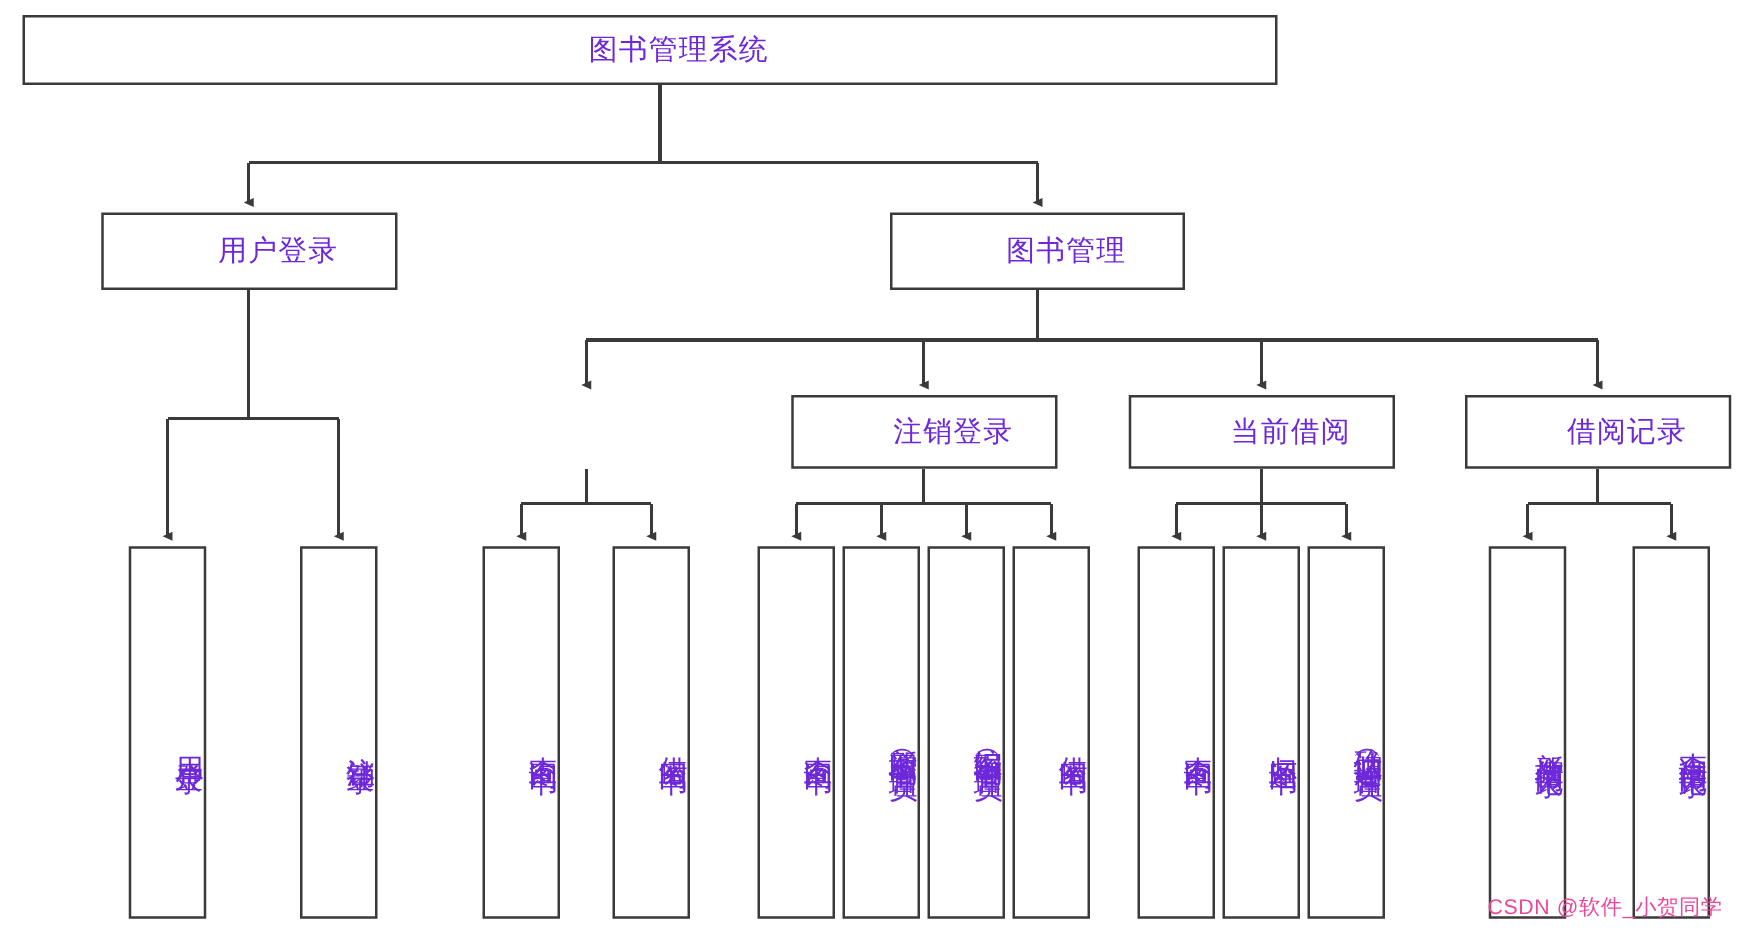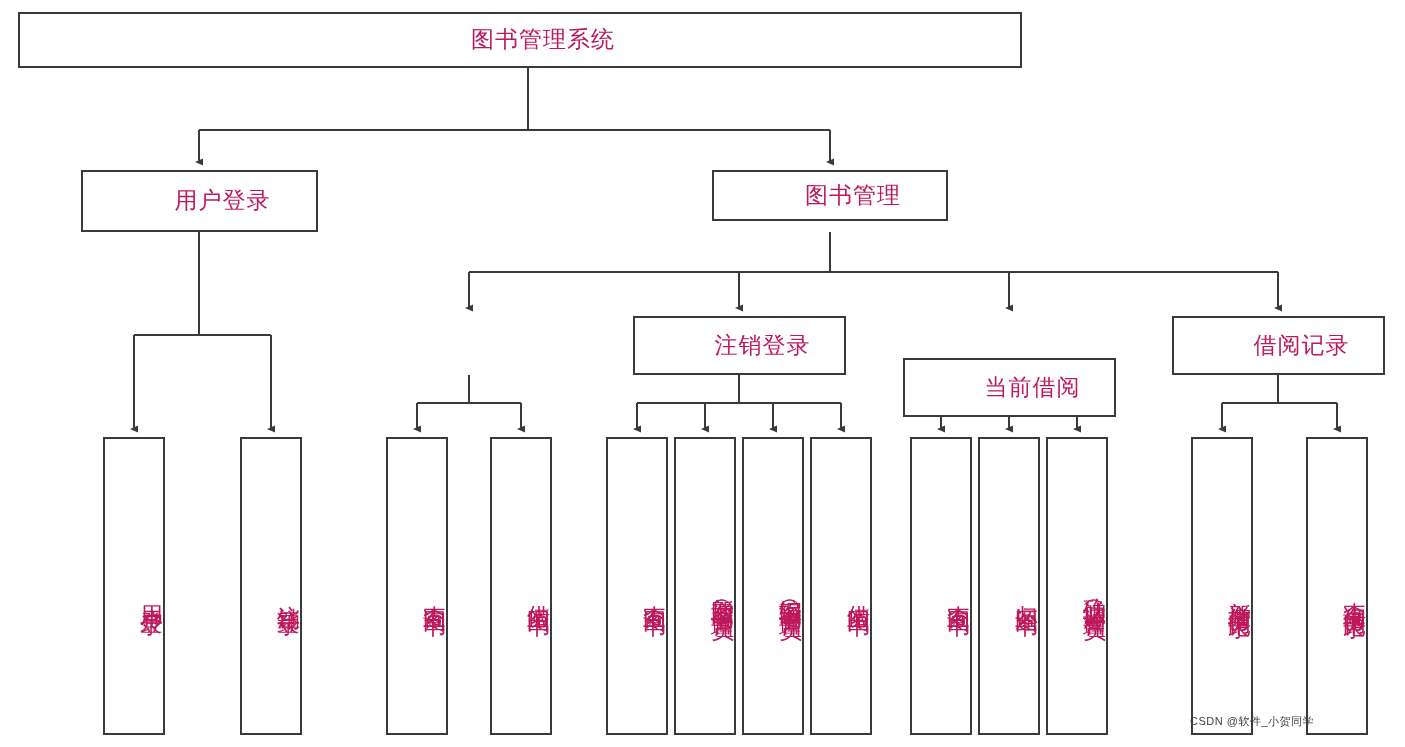--- a/index.html
+++ b/index.html
@@ -26,21 +26,21 @@
     pointer-events: none;
   }
   .node {
     position: absolute;
     box-sizing: border-box;
     border: 2px solid #3a3a3a;
     background: #ffffff;
     display: flex;
     align-items: center;
     justify-content: center;
-    color: #be185d;
+    color: #6d28d9;
     padding-left: 46px;
   }
   .node.horiz {
     font-size: 23px;
     letter-spacing: 1px;
     line-height: 1.1;
   }
   .node.vert {
     writing-mode: vertical-rl;
     text-orientation: upright;
@@ -53,22 +53,22 @@
   }
   .node.vert .vtext {
     writing-mode: vertical-rl;
     text-orientation: upright;
     white-space: nowrap;
   }
   .watermark {
     position: absolute;
     left: 1190px;
     top: 714px;
-    font-size: 11px;
-    color: #404040;
+    font-size: 17px;
+    color: #ec4899;
     letter-spacing: 0.5px;
     white-space: nowrap;
   }
 </style>
 </head>
 <body>
 
 <div id="canvas">
 
   <svg id="edges" viewBox="0 0 1405 747">
@@ -123,28 +123,28 @@
     </g>
   </svg>
 
   <div class="node horiz" style="left:18px; top:12px; width:1004px; height:56px;">
     <span>图书管理系统</span>
   </div>
 
   <div class="node horiz" style="left:81px; top:170px; width:237px; height:62px;">
     <span>用户登录</span>
   </div>
-  <div class="node horiz" style="left:712px; top:170px; width:236px; height:51px;">
+  <div class="node horiz" style="left:712px; top:170px; width:236px; height:62px;">
     <span>图书管理</span>
   </div>
 
   <div class="node horiz" style="left:633px; top:316px; width:213px; height:59px;">
     <span>注销登录</span>
   </div>
-  <div class="node horiz" style="left:903px; top:316px; width:213px; height:59px;margin-top:42px;">
+  <div class="node horiz" style="left:903px; top:316px; width:213px; height:59px;">
     <span>当前借阅</span>
   </div>
   <div class="node horiz" style="left:1172px; top:316px; width:213px; height:59px;">
     <span>借阅记录</span>
   </div>
 
   <div class="node vert" style="left:103px; top:437px; width:62px; height:298px;">
     <span class="vtext">用户登录</span>
   </div>
   <div class="node vert" style="left:240px; top:437px; width:62px; height:298px;">

